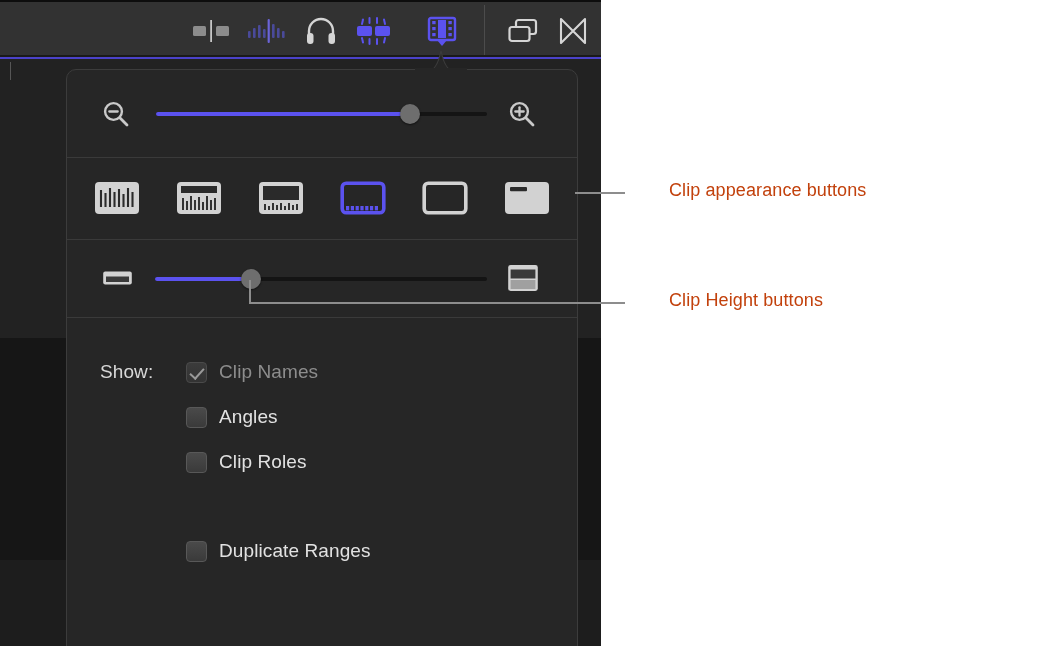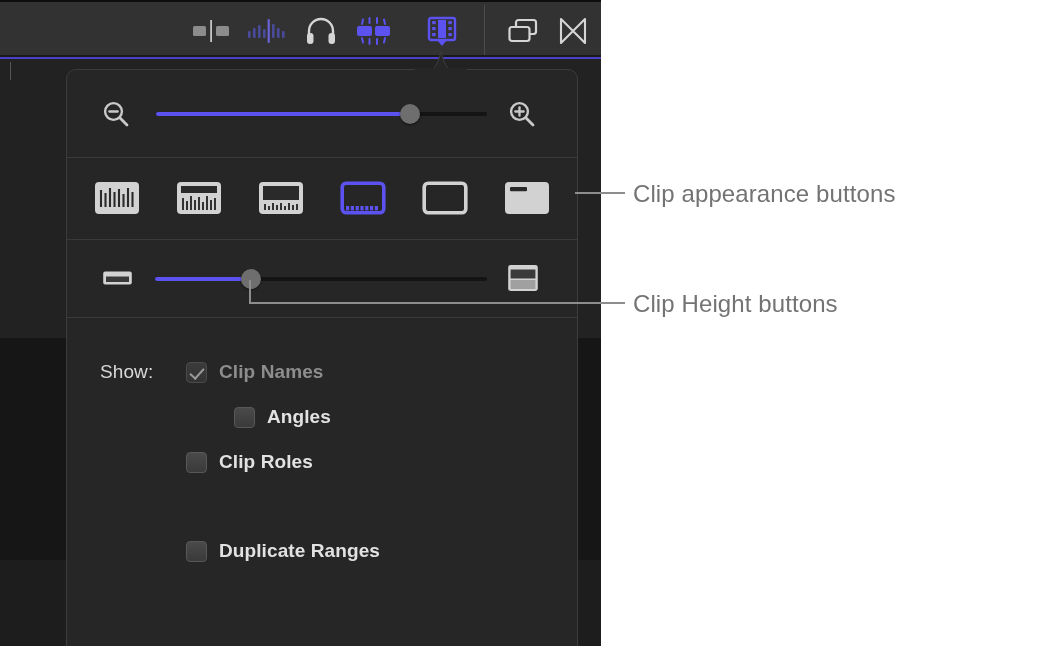--- a/index.html
+++ b/index.html
@@ -160,21 +160,20 @@
     font-size: 19px;
     color: #d8d8d8;
     letter-spacing: .1px;
   }
   .cb-item {
     position: absolute;
     left: 119px;
     display: flex;
     align-items: center;
     gap: 12px;
-    font-weight: bold;
   }
   .cb-box {
     width: 21px; height: 21px;
     border-radius: 4px;
     background: linear-gradient(#4a4a4a, #3a3a3a);
     border: 1px solid #585858;
     box-sizing: border-box;
     position: relative;
     flex: none;
   }
@@ -195,24 +194,25 @@
     font-size: 19px;
     color: #e2e2e2;
     letter-spacing: .1px;
     white-space: nowrap;
   }
   .cb-text.dim { color: #8d8d8d; }
 
   
   .callout-label {
     position: absolute;
-    font-size: 24px;
-    color: #737373;
+    font-size: 18px;
+    color: #c2410c;
     white-space: nowrap;
     letter-spacing: .1px;
+    margin-left: 36px;
   }
   .leader {
     position: absolute;
     background: #8d8d8d;
   }
 </style>
 </head>
 <body>
 
 <div id="app-bg"></div>
@@ -448,21 +448,21 @@
   <div id="show-row" class="pop-row">
     <div class="pop-divider" style="top:0;"></div>
 
     <div id="show-label">Show:</div>
 
     <div class="cb-item" style="top:44px;">
       <span class="cb-box checked-disabled"></span>
       <span class="cb-text dim">Clip Names</span>
     </div>
 
-    <div class="cb-item" style="top:89px;margin-left:48px;">
+    <div class="cb-item" style="top:89px;">
       <span class="cb-box"></span>
       <span class="cb-text">Angles</span>
     </div>
 
     <div class="cb-item" style="top:134px;">
       <span class="cb-box"></span>
       <span class="cb-text">Clip Roles</span>
     </div>
 
 

